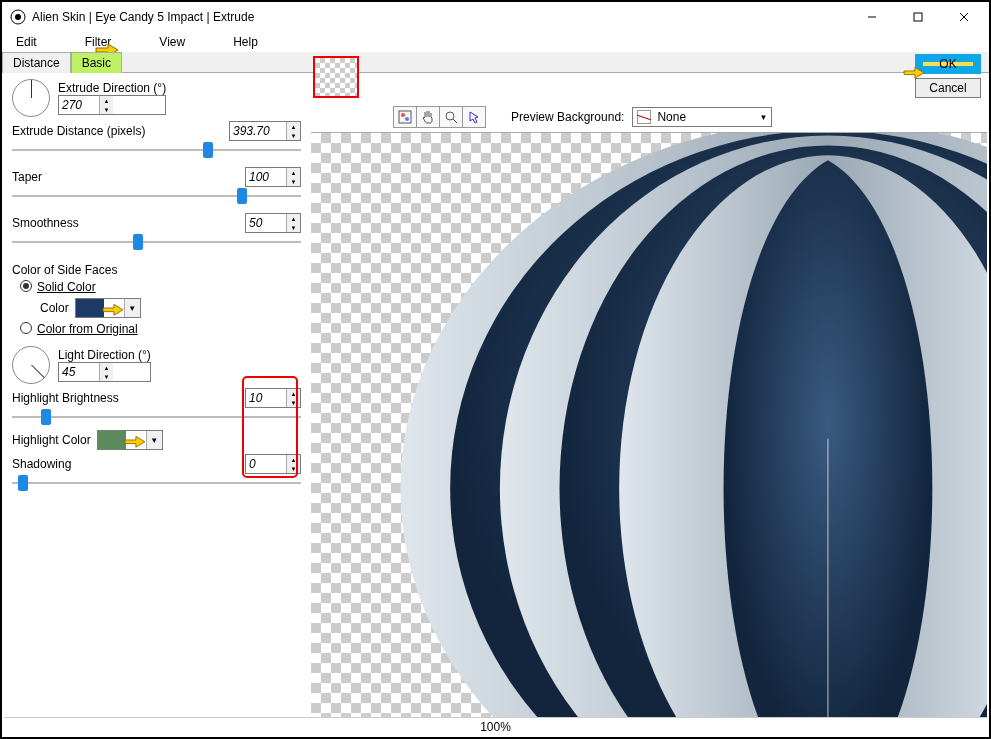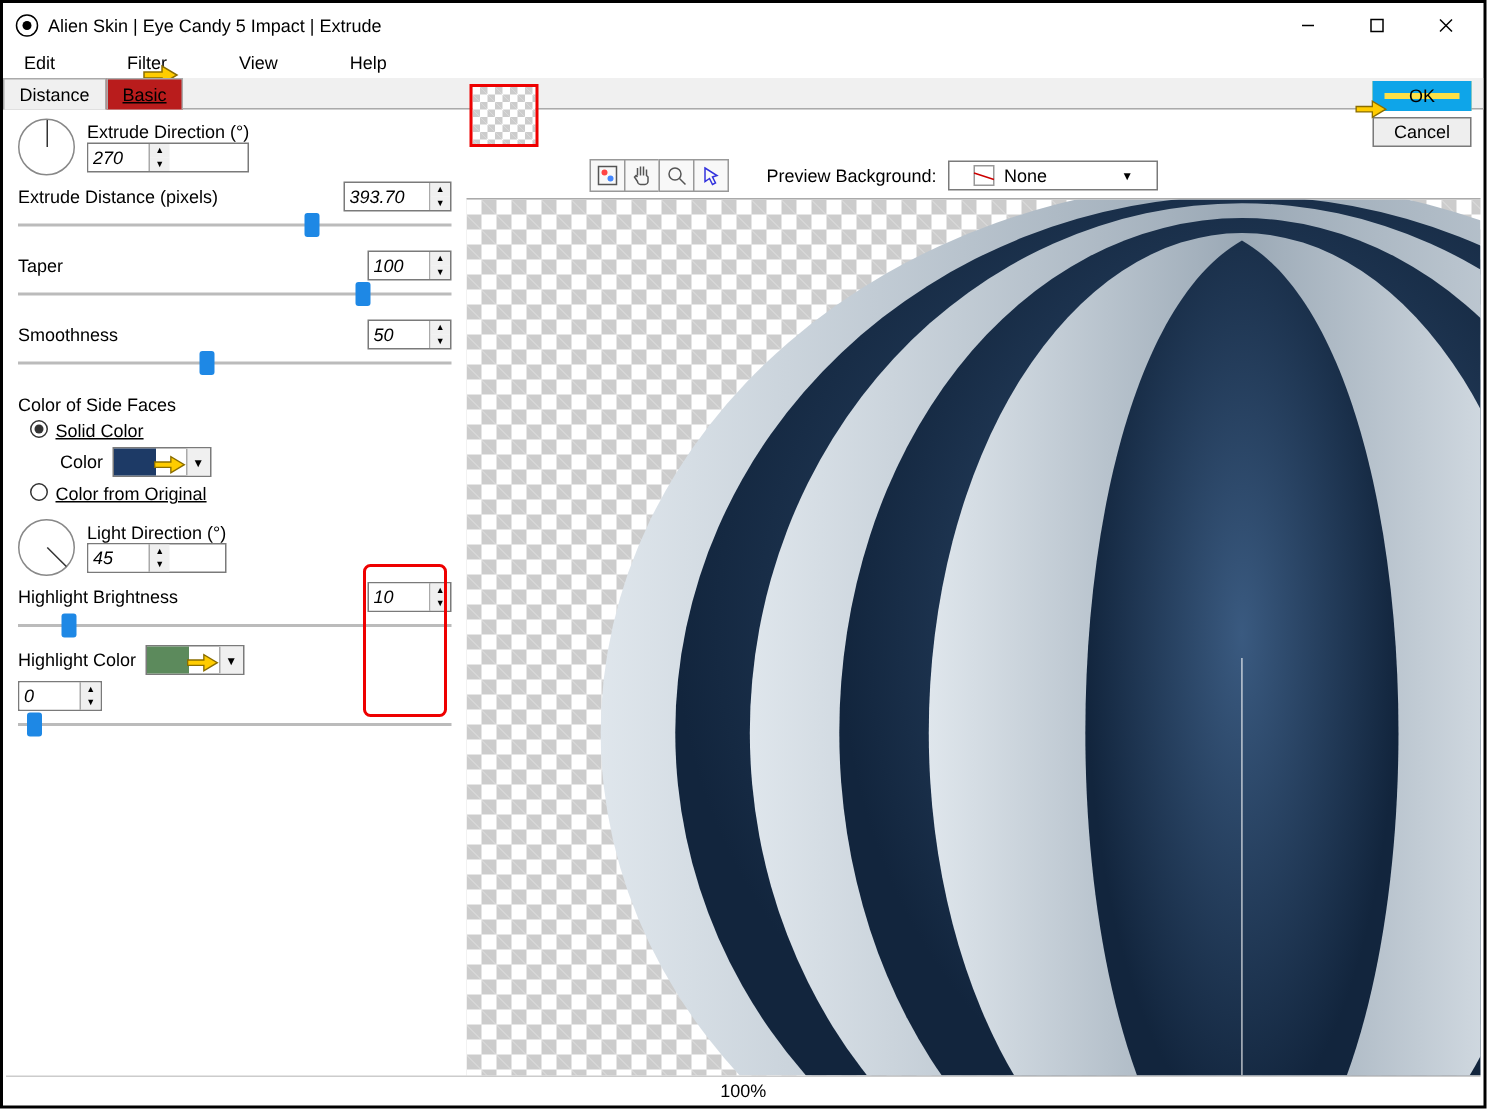--- a/index.html
+++ b/index.html
@@ -13,21 +13,21 @@
 .winbtn svg { width: 10px; height: 10px; }
 
 
 .menubar { height: 20px; display: flex; align-items: center; padding: 0 4px; position: relative; gap: 28px; }
 .menubar span { padding: 0 10px; }
 .pointer { position: absolute; width: 26px; height: 20px; }
 
 
 .tabstrip { height: 21px; display: flex; align-items: flex-end; background: #f0f0f0; border-bottom: 1px solid #aaa; }
 .tab { padding: 3px 10px; border: 1px solid #aaa; border-bottom: none; background: #f0f0f0; position: relative; top: 1px; }
-.tab.active { background: #b91c1c; text-decoration: underline; }
+.tab.active { background: #bef264; }
 
 
 .leftpanel { position: absolute; left: 2px; top: 73px; width: 305px; bottom: 2px; }
 .row { display: flex; align-items: center; margin: 4px 8px; }
 .dial { width: 38px; height: 38px; border: 1px solid #888; border-radius: 50%; position: relative; margin-right: 8px; }
 .dial .hand { position: absolute; width: 1px; height: 18px; background: #333; left: 50%; top: 50%; transform-origin: top center; }
 .numbox { display: flex; border: 1px solid #7a7a7a; height: 20px; }
 .numbox input { width: 40px; border: none; padding: 0 3px; font-size: 12px; outline: none; font-style: italic; }
 .numbox .spin { width: 14px; display: flex; flex-direction: column; border-left: 1px solid #aaa; }
 .numbox .spin div { flex: 1; display: flex; align-items: center; justify-content: center; font-size: 6px; background: #f0f0f0; }
@@ -52,21 +52,21 @@
 .btncol { position: absolute; right: 6px; top: 0; }
 .dlgbtn { width: 66px; height: 20px; border: 1px solid #7a7a7a; background: #eee; display: flex; align-items: center; justify-content: center; margin-bottom: 4px; }
 .dlgbtn.primary { border: 8px solid #0ea5e9; background: #fde047; }
 
 .thumbstrip { position: absolute; left: 0; top: 0; height: 50px; width: 70px; }
 .thumb-frame { width: 46px; height: 42px; border: 2px solid #e00; margin: 2px; background-image: linear-gradient(45deg,#ccc 25%,transparent 25%,transparent 75%,#ccc 75%),linear-gradient(45deg,#ccc 25%,#fff 25%,#fff 75%,#ccc 75%); background-size: 10px 10px; background-position: 0 0,5px 5px; }
 
 .toolrow { position: absolute; left: 82px; top: 52px; display: flex; align-items: center; }
 .toolbtn { width: 24px; height: 22px; border: 1px solid #999; background: #f8f8f8; display: flex; align-items: center; justify-content: center; margin-right: -1px; }
 .pblabel { margin: 0 8px 0 26px; }
-.pbselect { border: 1px solid #7a7a7a; height: 20px; width: 140px; display: flex; align-items: center; padding: 0 16px; background: #fff; }
+.pbselect { border: 1px solid #7a7a7a; height: 20px; width: 140px; display: flex; align-items: center; padding: 0 4px; background: #fff; }
 .pbselect .none-sw { width: 14px; height: 14px; border: 1px solid #999; margin-right: 6px; position: relative; background: #fff; }
 .pbselect .none-sw::after { content: ''; position: absolute; left: -1px; right: -1px; top: 50%; border-top: 1px solid #c00; transform: rotate(18deg); }
 .pbselect .dd { margin-left: auto; font-size: 8px; }
 
 .preview { position: absolute; left: 0; top: 78px; right: 0; bottom: 0; background-image: linear-gradient(45deg,#ccc 25%,transparent 25%,transparent 75%,#ccc 75%),linear-gradient(45deg,#ccc 25%,#fff 25%,#fff 75%,#ccc 75%); background-size: 20px 20px; background-position: 0 0,10px 10px; overflow: hidden; border-top: 1px solid #aaa; }
 
 .statusbar { position: absolute; left: 2px; right: 2px; bottom: 2px; height: 18px; border-top: 1px solid #ccc; display: flex; justify-content: center; align-items: center; padding: 0 24px; }
 </style>
 </head>
 <body>
@@ -232,20 +232,21 @@
       <div class="sw" style="width:20px;position:relative;">
         <svg class="pointer" style="left:-4px;top:0;width:26px;height:18px" viewBox="0 0 26 20">
             <path d="M2 10 L14 10 L14 6 L24 12 L14 18 L14 14 L2 14 Z" fill="#ffcc00" stroke="#8a6d00"></path>
           </svg>
       </div>
       <div class="dd">▼</div>
     </div>
   </div>
 
   <div class="sliderrow">
+    <span style="flex:1">Shadowing</span>
     <div class="numbox">
         <input value="0" style="">
         <div class="spin">
           <div>▲</div>
           <div>▼</div>
         </div>
       </div>
   </div>
   <div class="slider">
       <div class="track"></div>

